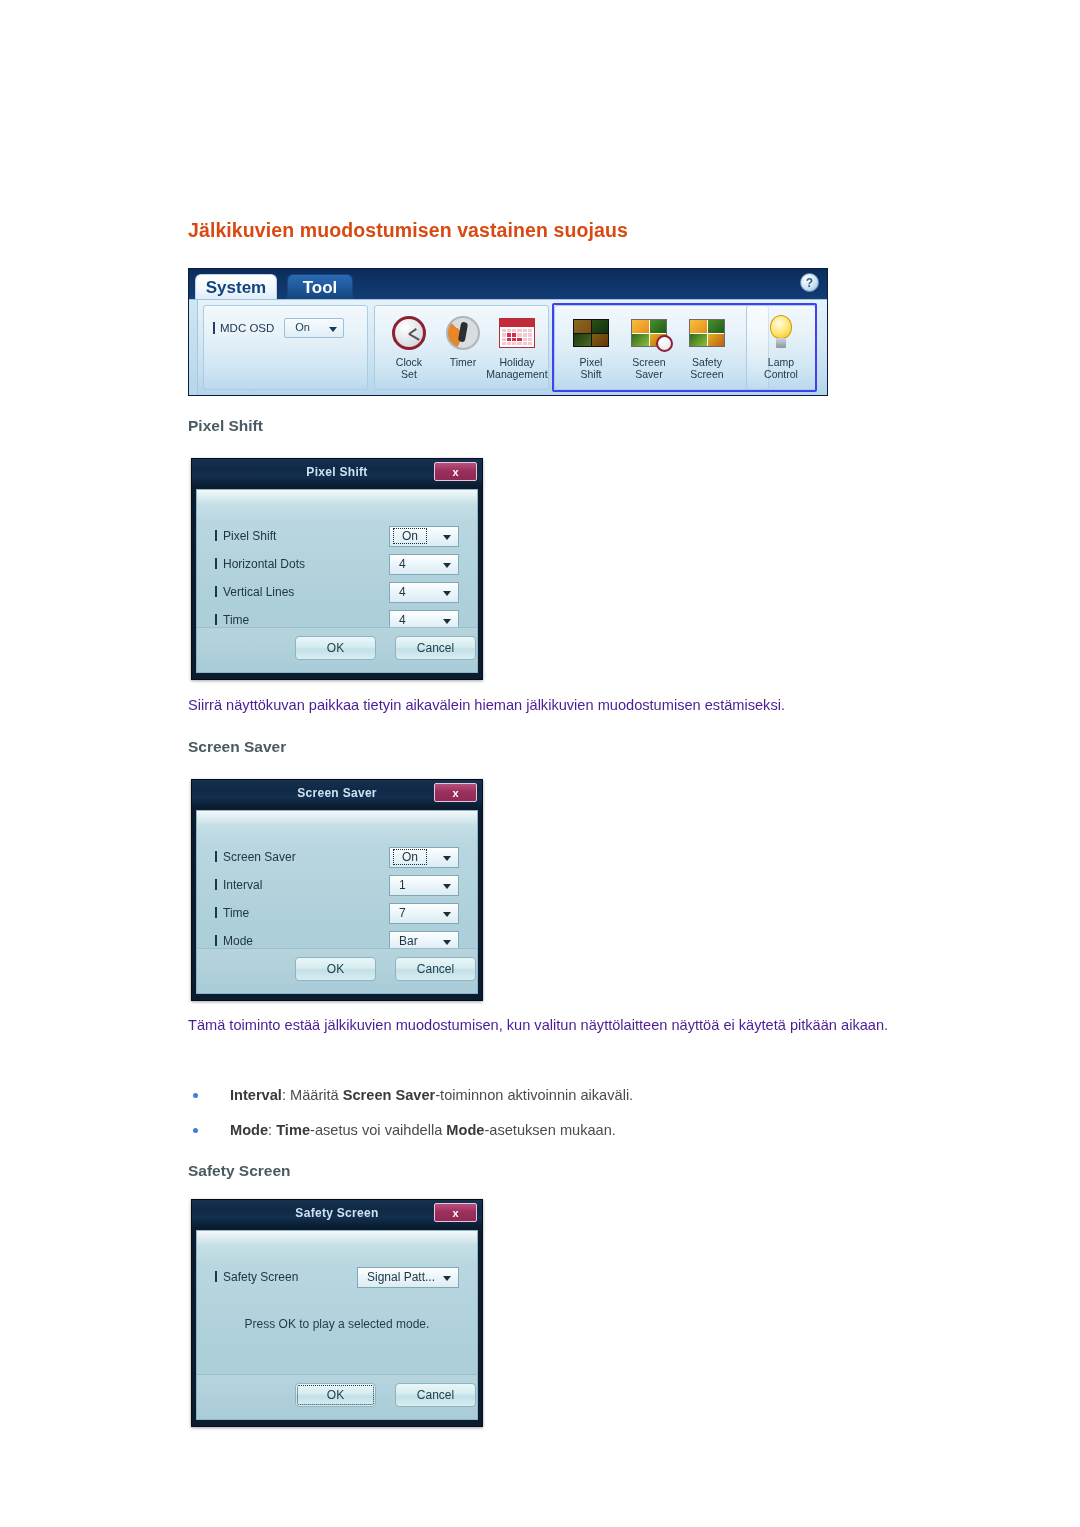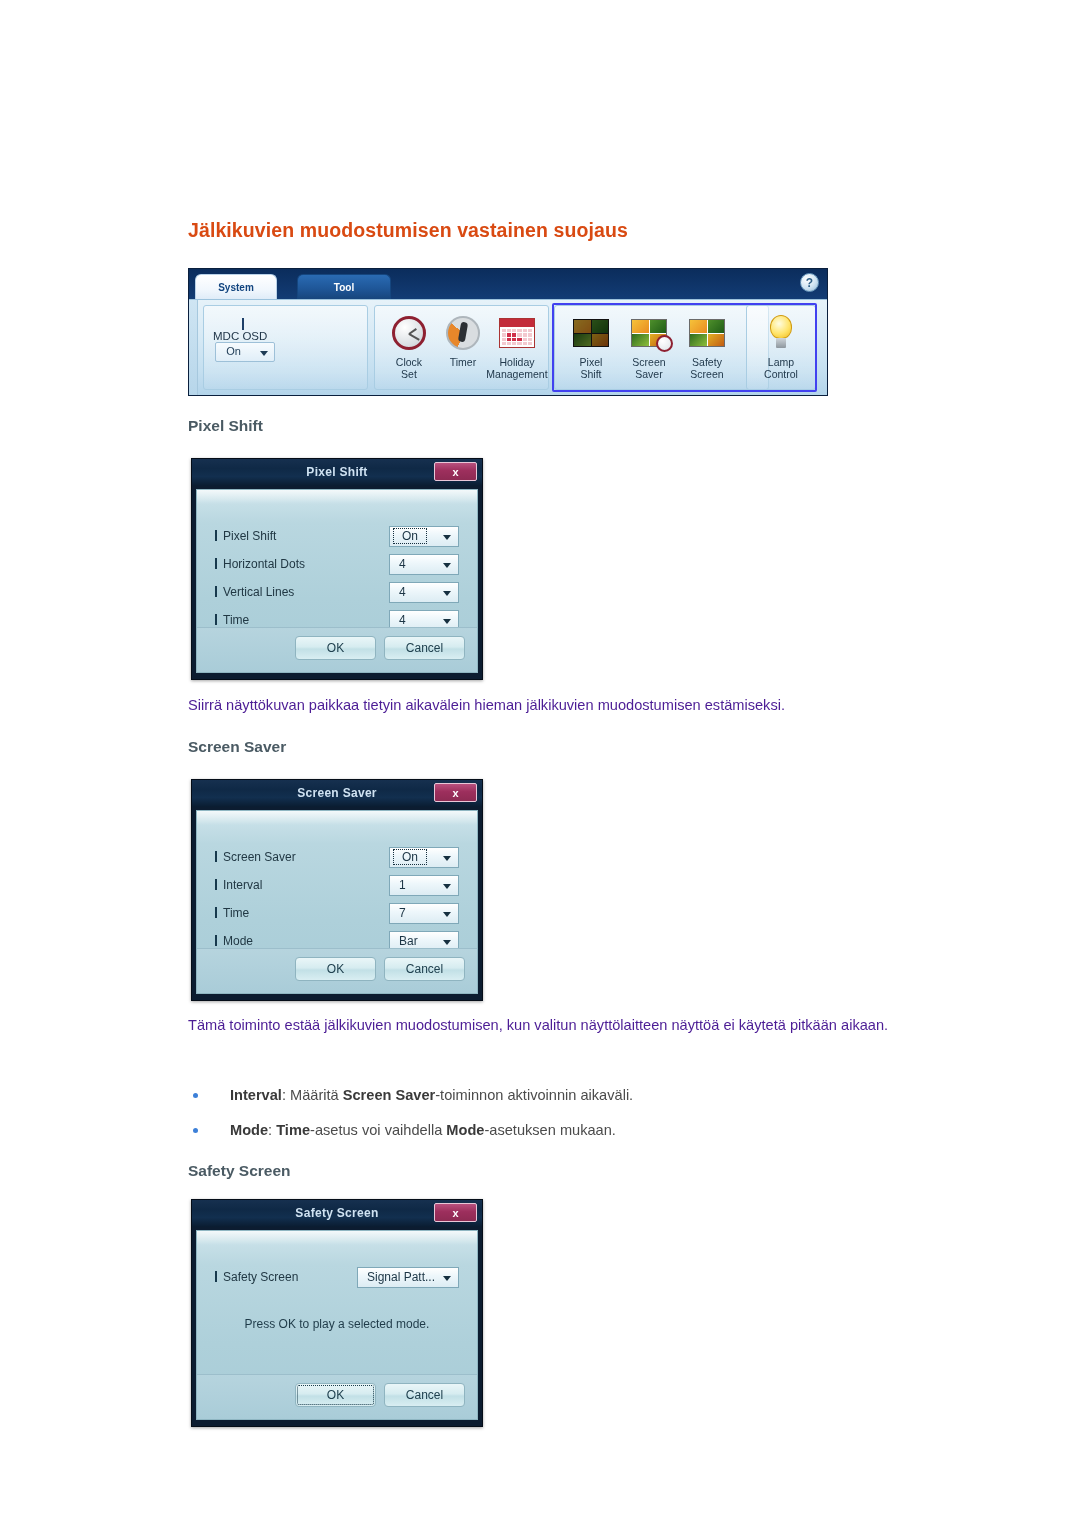--- a/index.html
+++ b/index.html
@@ -99,36 +99,36 @@
     left: 0; top: 0;
     height: 30px;
     width: 100%;
   }
   .tab {
     position: absolute;
     top: 5px;
     height: 25px;
     line-height: 25px;
     text-align: center;
-    font-size: 10px;
+    font-size: 17px;
     font-weight: bold;
     border-radius: 6px 6px 0 0;
     box-sizing: border-box;
   }
   .tab-active {
     left: 6px;
     width: 82px;
     background: linear-gradient(180deg, #ffffff 0%, #f1f7fd 60%, #dfecf8 100%);
     color: #11447f;
     border: 1px solid #b9d2e8;
     border-bottom: none;
   }
   .tab-inactive {
-    left: 108px;
-    width: 94px;
+    left: 98px;
+    width: 66px;
     background: linear-gradient(180deg, #2a6bb3 0%, #1f5799 55%, #17457c 100%);
     color: #ffffff;
     border: 1px solid #15467f;
     border-bottom: none;
   }
   .help-btn {
     position: absolute;
     right: 8px;
     top: 4px;
     width: 19px;
@@ -174,21 +174,20 @@
   #group-time { left: 185px; width: 175px; }
   #group-screen { left: 365px; width: 215px; }
   #group-lamp { left: 557px; width: 70px; }
 
   .osd-row {
     position: absolute;
     left: 9px;
     top: 12px;
     display: flex;
     align-items: center;
-    flex-direction: column;
   }
   .osd-bar {
     width: 2px; height: 12px; background: #1d3f68; margin-right: 5px;
   }
   .osd-label {
     font-size: 11.5px; color: #22374a; margin-right: 10px; white-space: nowrap;
   }
   .osd-combo {
     width: 60px; height: 20px;
     background: linear-gradient(180deg, #f6fbfe, #e0eef8);
@@ -432,21 +431,21 @@
     background: linear-gradient(180deg, #eaf6f8 0%, #d6ecf0 45%, #c2e0e6 55%, #d9eef2 100%);
     border: 1px solid #8fb4c0;
     border-radius: 4px;
     font-size: 12px;
     color: #20414f;
     text-align: center;
     line-height: 22px;
     box-sizing: border-box;
   }
   .btn.ok { right: 101px; }
-  .btn.cancel { right: 12px; }
+  .btn.cancel { right: 1px; }
   .btn.focused { outline: 1px dotted #1b3d4c; outline-offset: -3px; }
 
   .dlg-note {
     position: absolute;
     left: 0; right: 0;
     text-align: center;
     font-size: 12px;
     color: #1f3b49;
   }
 </style>

